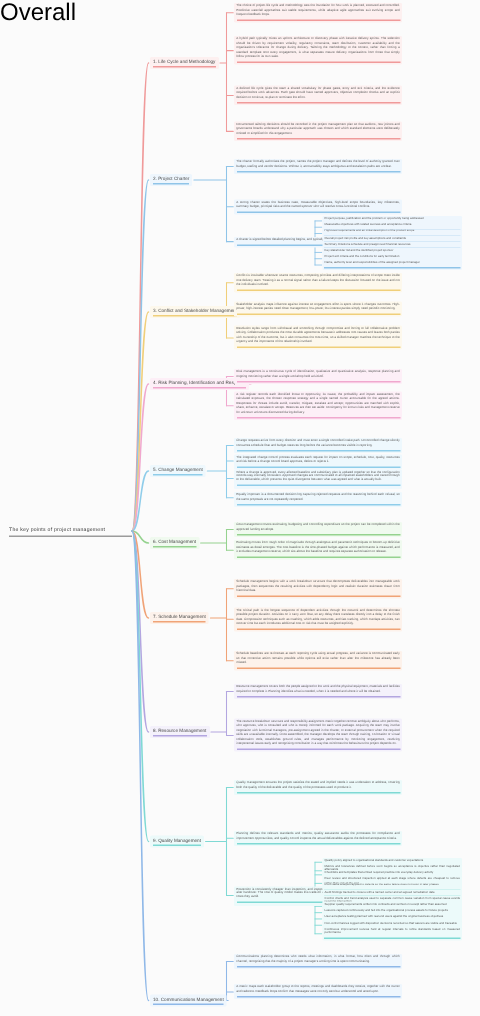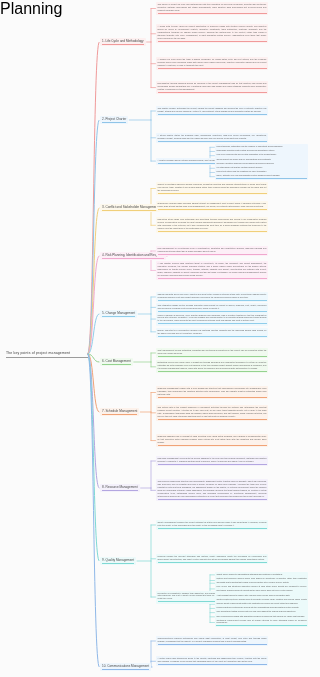--- a/index.html
+++ b/index.html
@@ -250,13 +250,13 @@
       <div class="b3 t-cyan" style="left: 215px; top: 613.83px; width: 93px;"><span>Non-conformances logged with disposition decisions recorded so that waivers are visible and traceable</span><span class="b3-underline" style="background: rgb(127, 217, 212);"></span></div>
       <div class="b3 t-cyan" style="left: 215px; top: 618.03px; width: 93px;"><span>Continuous improvement reviews held at regular intervals to refine standards based on measured performance</span><span class="b3-underline" style="background: rgb(127, 217, 212);"></span></div>
       <div class="b1 t-blue2" style="left: 100px; top: 663px;"><span>10. Communications Management</span><span class="b1-underline" style="background: rgb(143, 184, 232);"></span></div>
       <div class="b2 t-blue2" style="left: 156px; top: 636px; width: 112px;"><span>Communications planning determines who needs what information, in what format, how often and through which channel, recognising that the majority of a project manager's working time is spent communicating.</span><span class="b2-underline" style="background: rgb(143, 184, 232);"></span></div>
       <div class="b2 t-blue2" style="left: 156px; top: 656.283px; width: 112px;"><span>A matrix maps each stakeholder group to the reports, meetings and dashboards they receive, together with the owner and cadence. Feedback loops confirm that messages were not only sent but understood and acted upon.</span><span class="b2-underline" style="background: rgb(143, 184, 232);"></span></div>
     </div>
 </div>
 
 
 
-<domain>Planning</domain>
+<domain>Overall</domain>
 
 </body></html>

